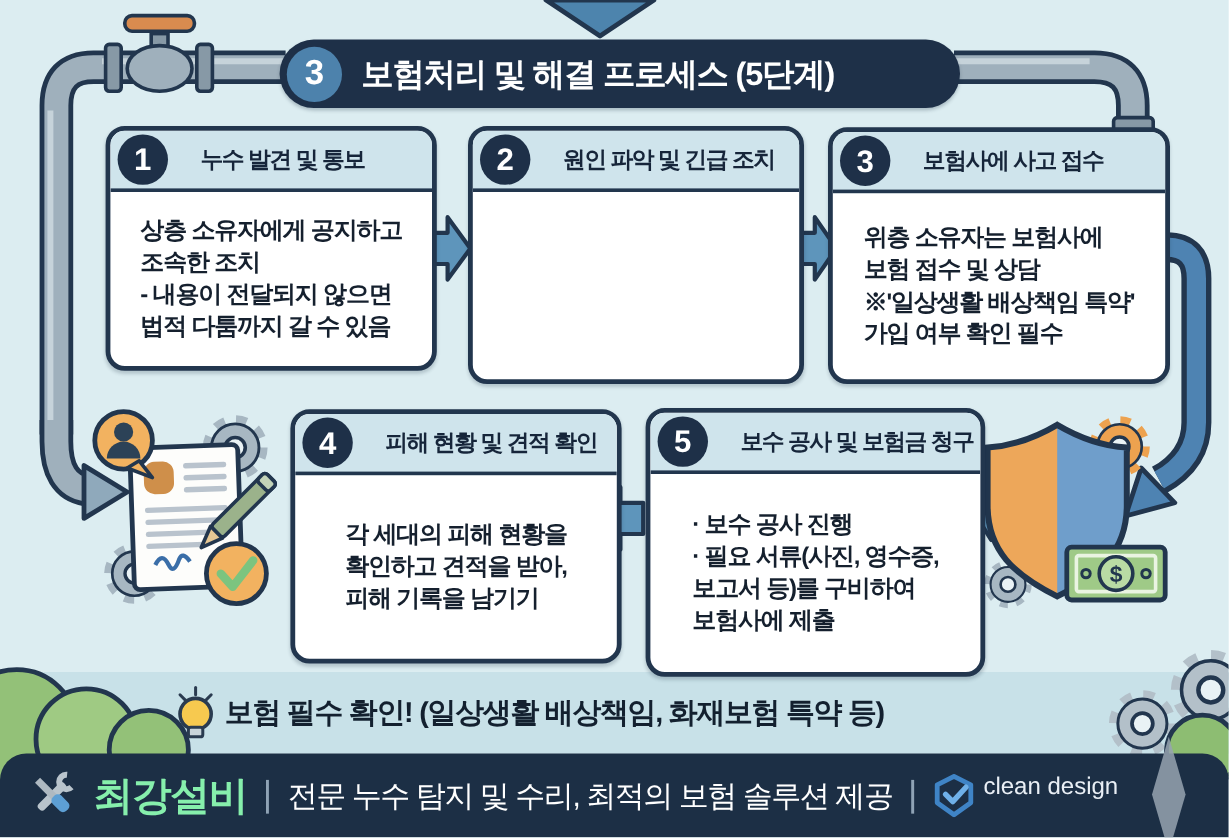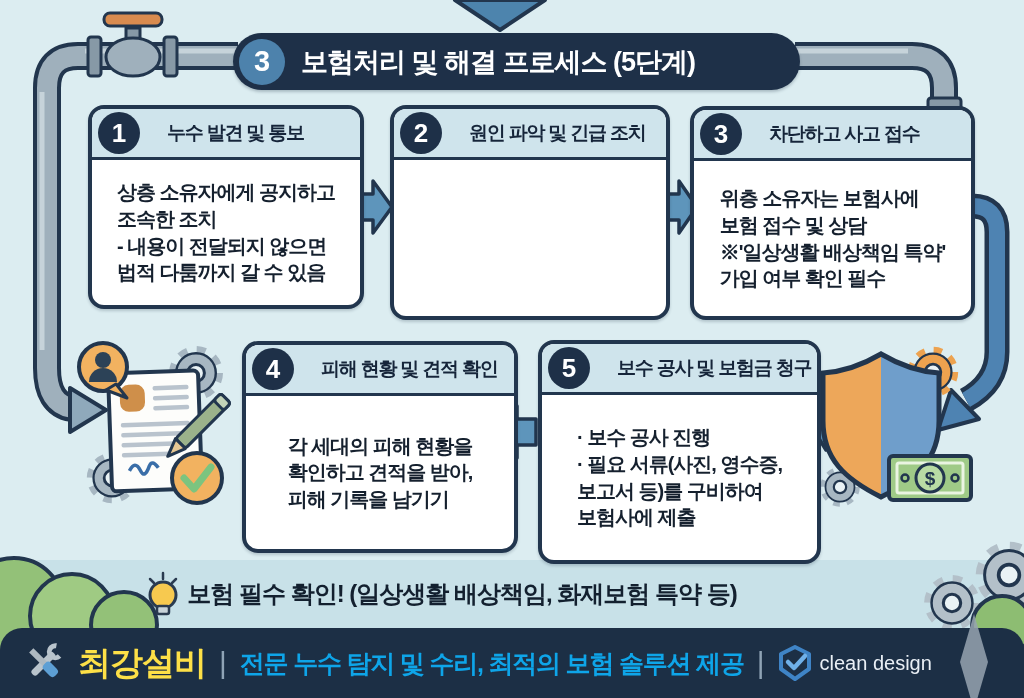--- a/index.html
+++ b/index.html
@@ -34,26 +34,26 @@
   .step5{left:538px;top:340px;width:275px;height:216px;}
 
   
   .tip-row{position:absolute;left:0;top:566px;width:880px;height:56px;z-index:5;
     display:flex;align-items:center;justify-content:center;gap:4px;}
   .tip-text{font-size:24px;font-weight:800;color:#13202f;letter-spacing:-1px;white-space:nowrap;}
 
   
   .footer{position:absolute;left:0;top:628px;width:1024px;height:70px;background:#1c2f45;z-index:6;
     border-radius:22px 22px 0 0;display:flex;align-items:center;padding-left:20px;box-sizing:border-box;}
-  .brand{color:#fde047;font-size:33px;font-weight:800;letter-spacing:-1px;margin-left:10px;white-space:nowrap;}
+  .brand{color:#86efac;font-size:33px;font-weight:800;letter-spacing:-1px;margin-left:10px;white-space:nowrap;}
   .foot-div{color:#8fa3b5;font-size:30px;font-weight:300;margin:0 13px;}
-  .tagline{color:#0ea5e9;font-size:25px;font-weight:700;letter-spacing:-1.2px;white-space:nowrap;}
+  .tagline{color:#ffffff;font-size:25px;font-weight:400;letter-spacing:-1.2px;white-space:nowrap;}
   .credit{color:#e9eff5;font-size:20px;font-weight:400;margin-left:8px;white-space:nowrap;position:relative;z-index:2;}
   .diamond{position:absolute;right:28px;top:-14px;width:44px;height:96px;z-index:1;}
-  .logo-wrap{display:flex;align-items:center;position:relative;}
+  .logo-wrap{display:flex;position:relative;}
 </style>
 </head>
 <body>
 
 <div id="canvas">
 
   <div id="band"></div>
 
   <svg id="decor" viewBox="0 0 1024 698">
     <defs>
@@ -196,21 +196,21 @@
   <div class="step step2">
     <div class="step-header">
       <div class="step-num">2</div>
       <div class="step-title">원인 파악 및 긴급 조치</div>
     </div>
   </div>
 
   <div class="step step3">
     <div class="step-header">
       <div class="step-num">3</div>
-      <div class="step-title">차단하고 사고 접수</div>
+      <div class="step-title">보험사에 사고 접수</div>
     </div>
     <div class="step-body">위층 소유자는 보험사에
 보험 접수 및 상담
 ※'일상생활 배상책임 특약'
 가입 여부 확인 필수</div>
   </div>
 
   <div class="step step4">
     <div class="step-header">
       <div class="step-num">4</div>

